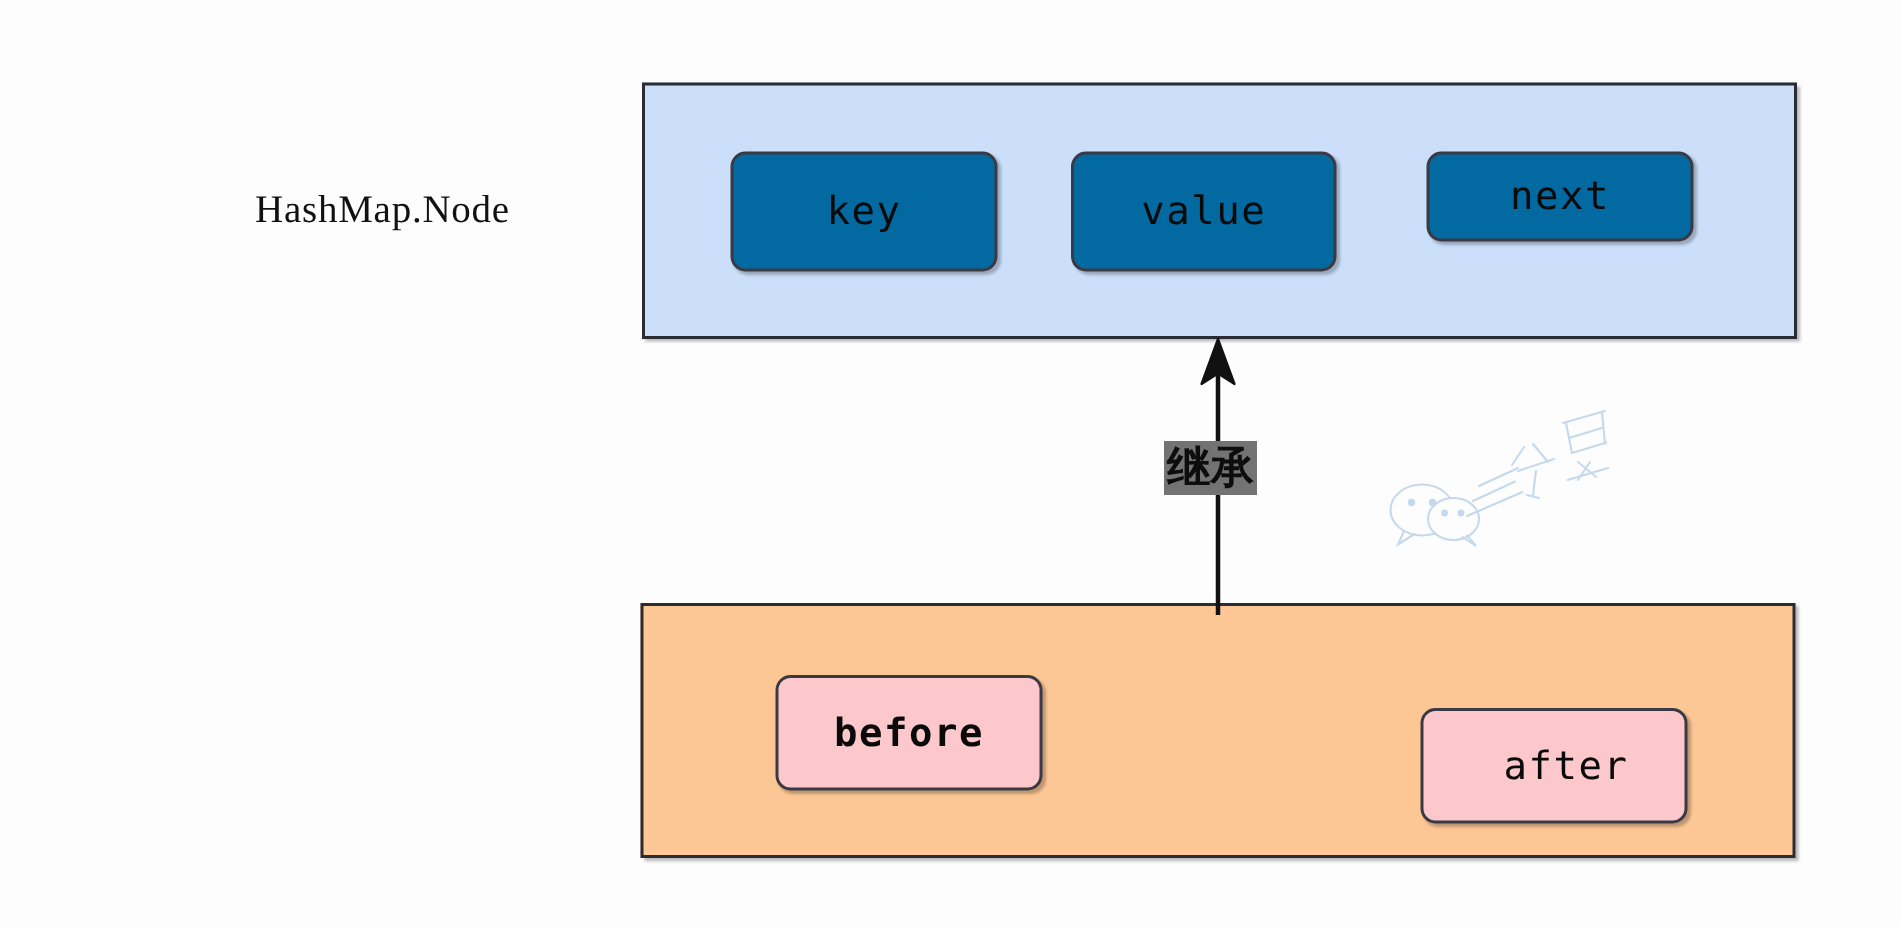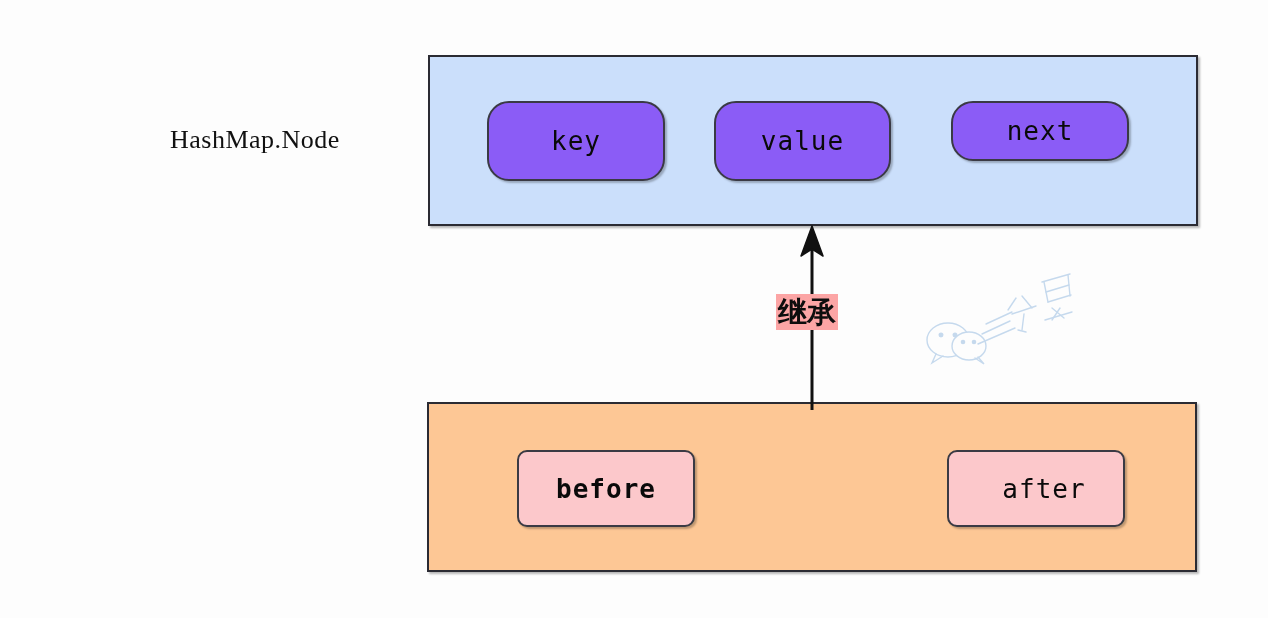--- a/index.html
+++ b/index.html
@@ -48,28 +48,28 @@
     border-radius: 10px;
     display: flex;
     align-items: center;
     justify-content: center;
     font-family: "DejaVu Sans Mono", "Liberation Mono", monospace;
     font-size: 26px;
     color: #0a0a0a;
     letter-spacing: 1px;
     box-shadow: 2px 2px 2px rgba(0,0,0,0.25);
   }
-  .field-green { background: #8b5cf6; border-radius: 22px; }
+  .field-green { background: #0369a1; }
   .field-pink  { background: #fcc8cb; }
 
   #field-key    { left: 487px;  top: 101px; width: 178px; height: 80px; }
   #field-value  { left: 714px;  top: 101px; width: 177px; height: 80px; }
   #field-next   { left: 951px;  top: 101px; width: 178px; height: 60px; }
   #field-before { left: 517px;  top: 450px; width: 178px; height: 77px; font-weight: bold; }
-  #field-after  { left: 947px;  top: 450px; width: 178px; height: 77px; padding-left: 16px; }
+  #field-after  { left: 947px;  top: 472px; width: 178px; height: 77px; padding-left: 16px; }
 
   
   .side-label {
     position: absolute;
     font-family: "Liberation Serif", "DejaVu Serif", serif;
     font-size: 26px;
     color: #111111;
     letter-spacing: 0.5px;
     white-space: nowrap;
   }
@@ -86,21 +86,21 @@
     pointer-events: none;
   }
   #inherit-text {
     position: absolute;
     left: 776px;
     top: 294px;
     font-family: "Liberation Sans", "DejaVu Sans", sans-serif;
     font-size: 29px;
     font-weight: 600;
     color: #0d0d0d;
-    background: #fca5a5;
+    background: #737373;
     padding: 0 2px;
     line-height: 1.25;
     white-space: nowrap;
   }
 
   
   #watermark {
     position: absolute;
     left: 912px;
     top: 268px;

